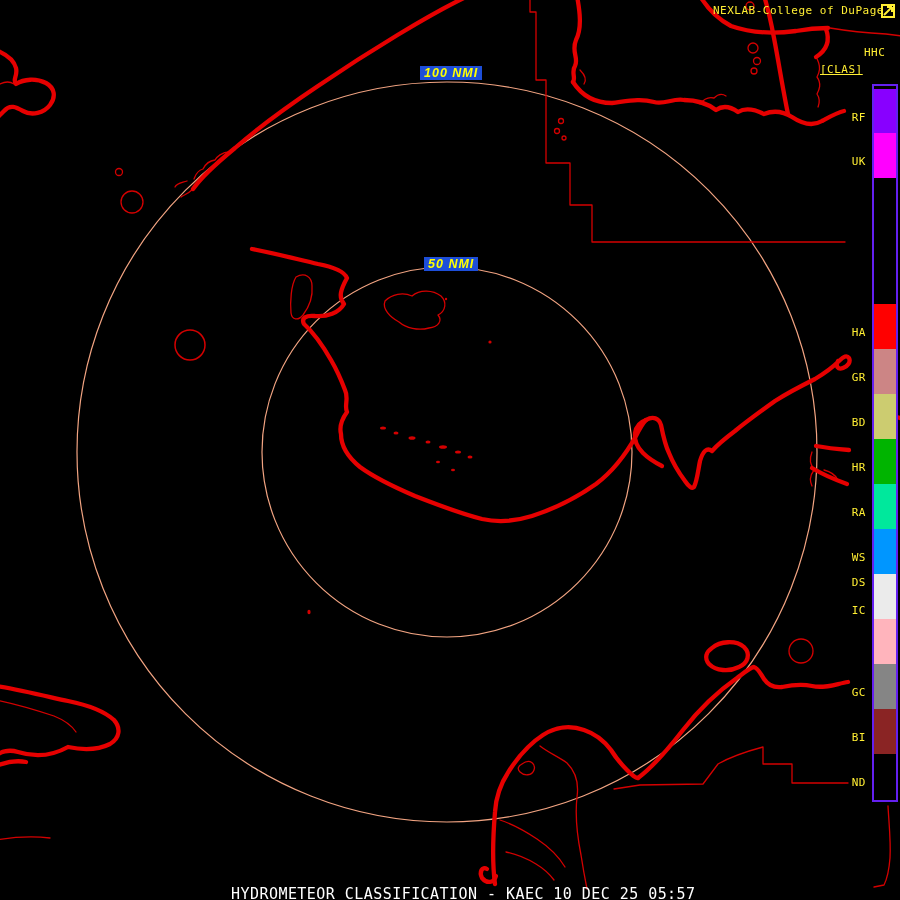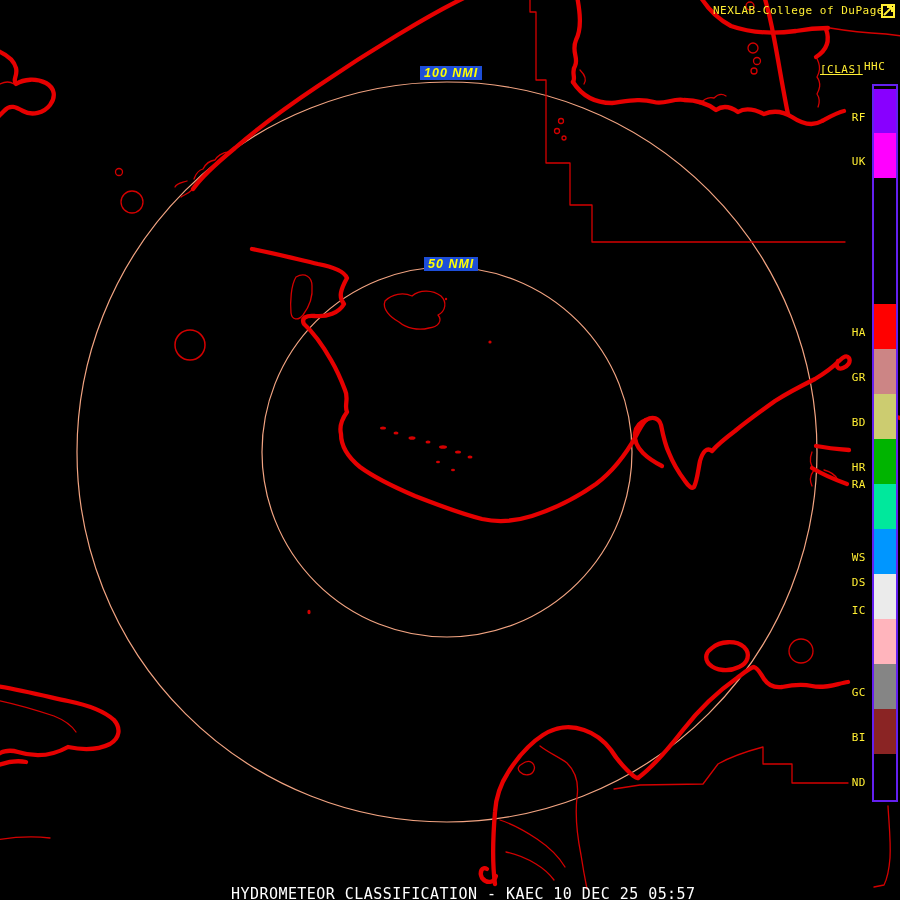--- a/index.html
+++ b/index.html
@@ -11,21 +11,21 @@
   .ring-label{position:absolute;z-index:3;color:#ffff00;background:#1d4ed8;padding:0 4px;
               font:italic bold 12.5px "Liberation Sans",sans-serif;letter-spacing:1px;white-space:pre;}
   #status-text{position:absolute;left:231px;top:885px;z-index:5;color:#ffffff;
                font:15px "DejaVu Sans Mono",monospace;letter-spacing:.45px;white-space:pre;}
   #legend-bar{position:absolute;left:872px;top:84px;width:22px;height:714px;background:#000;
               border:2px solid var(--legend-border,#6420f0);z-index:3;}
   .legend-seg{position:absolute;left:0;width:22px;}
   .legend-code{position:absolute;right:34px;z-index:4;color:var(--yellow,#ffee33);
                font:11px "DejaVu Sans Mono",monospace;letter-spacing:.5px;}
   #title{left:713px;top:4px;}
-  #hhc{left:864px;top:60px;}
+  #hhc{left:864px;top:46px;}
   #clas{left:820px;top:63px;text-decoration:underline;}
   #logo{position:absolute;left:881px;top:4px;z-index:4;}
 </style>
 </head>
 <body>
 
 <div id="screen">
 
   <svg id="map-svg" width="900" height="900" viewBox="0 0 900 900">
 
@@ -132,21 +132,21 @@
       <div class="legend-seg" style="top: 623px; height: 45px; background: rgb(138, 36, 36);"></div>
       <div class="legend-seg" style="top: 668px; height: 45px; background: rgb(0, 0, 0);"></div>
     </div>
   <div id="legend-labels">
       <div class="legend-code" style="top: 111px; padding-left: 12px;">RF</div>
       <div class="legend-code" style="top: 155px;">UK</div>
       <div class="legend-code" style="top: 326px;">HA</div>
       <div class="legend-code" style="top: 371px;">GR</div>
       <div class="legend-code" style="top: 416px;">BD</div>
       <div class="legend-code" style="top: 461px; margin-left: 40px;">HR</div>
-      <div class="legend-code" style="top: 478px;">RA</div>
+      <div class="legend-code" style="top: 506px;">RA</div>
       <div class="legend-code" style="top: 551px;">WS</div>
       <div class="legend-code" style="top: 576px; margin-left: 32px;">DS</div>
       <div class="legend-code" style="top: 604px;">IC</div>
       <div class="legend-code" style="top: 686px; padding-left: 6px;">GC</div>
       <div class="legend-code" style="top: 731px;">BI</div>
       <div class="legend-code" style="top: 776px;">ND</div>
     </div>
 
   <div id="status-text">HYDROMETEOR CLASSIFICATION - KAEC 10 DEC 25 05:57</div>
 

